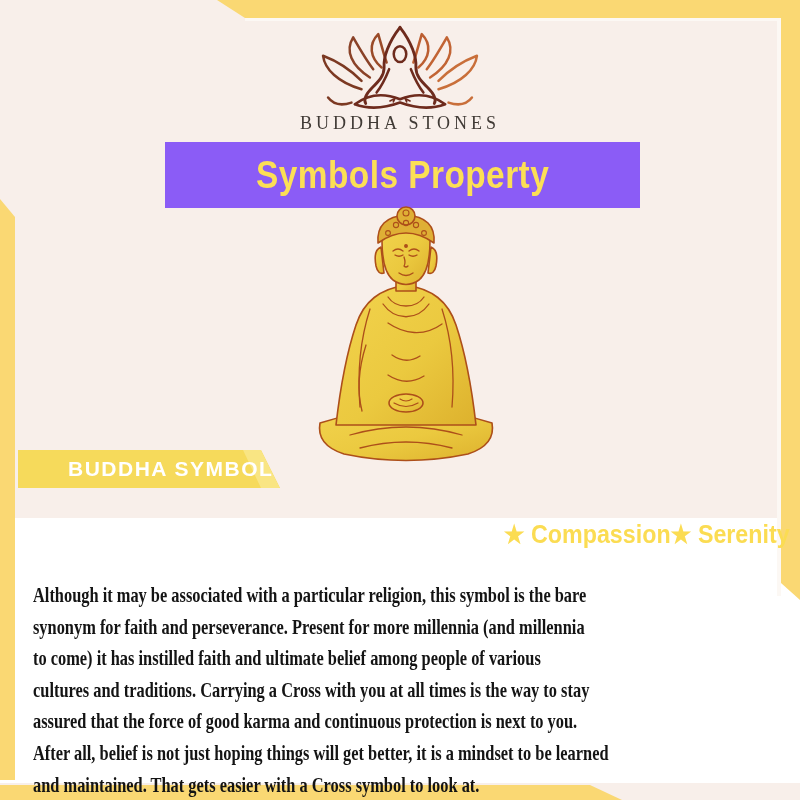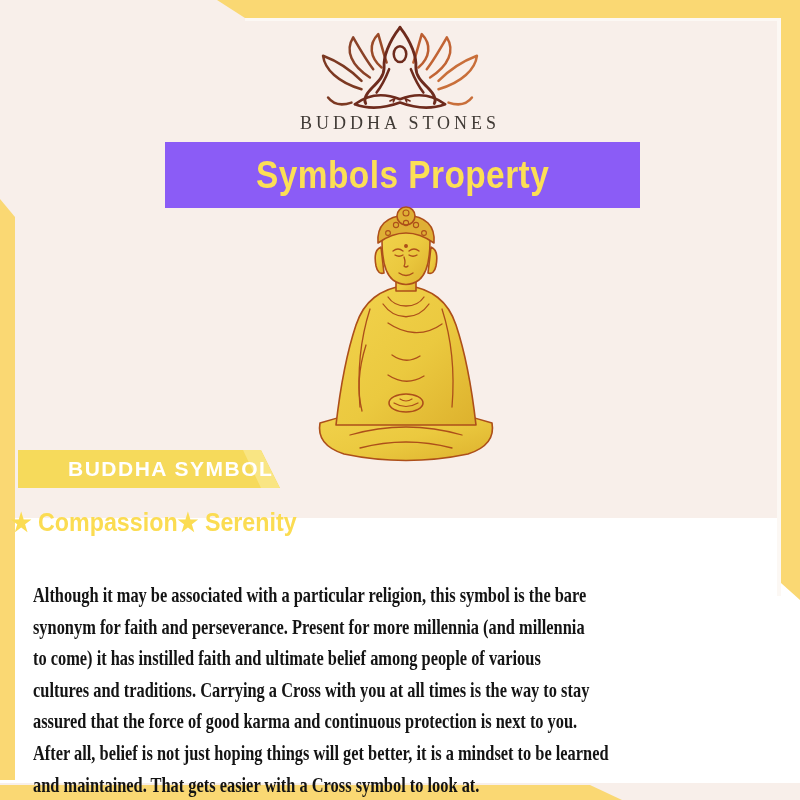--- a/index.html
+++ b/index.html
@@ -38,21 +38,21 @@
 
   
   .ribbon{position:absolute;left:18px;top:450px;width:262px;height:38px;background:#F6DA5B;
     clip-path:polygon(0 0,243px 0,262px 38px,0 38px);}
   .ribbon-tip{position:absolute;left:0;top:0;width:262px;height:38px;background:#F9E583;
     clip-path:polygon(225px 0,243px 0,262px 38px,243px 38px);}
   .ribbon-label{position:absolute;left:19px;top:0;line-height:38px;font-size:21px;font-weight:700;
     color:#FFFFFF;letter-spacing:1.5px;white-space:nowrap;margin-left:31px;}
 
   
-  .props{position:absolute;left:0;top:508px;width:800px;text-align:left;text-decoration:underline;}
+  .props{position:absolute;left:0;top:520px;width:800px;text-align:right;text-decoration:underline;}
   .props span{display:inline-block;font-size:25px;font-weight:700;color:#FBDC52;
     transform:scaleX(0.93);white-space:nowrap;}
 
   
   .desc{position:absolute;left:33px;top:580px;width:760px;font-family:Liberation Serif, serif;}
   .desc .line{font-size:21px;font-weight:700;color:#141414;line-height:31.6px;
     white-space:nowrap;transform:scaleX(0.78);transform-origin:0 50%;}
 </style>
 </head>
 <body>

